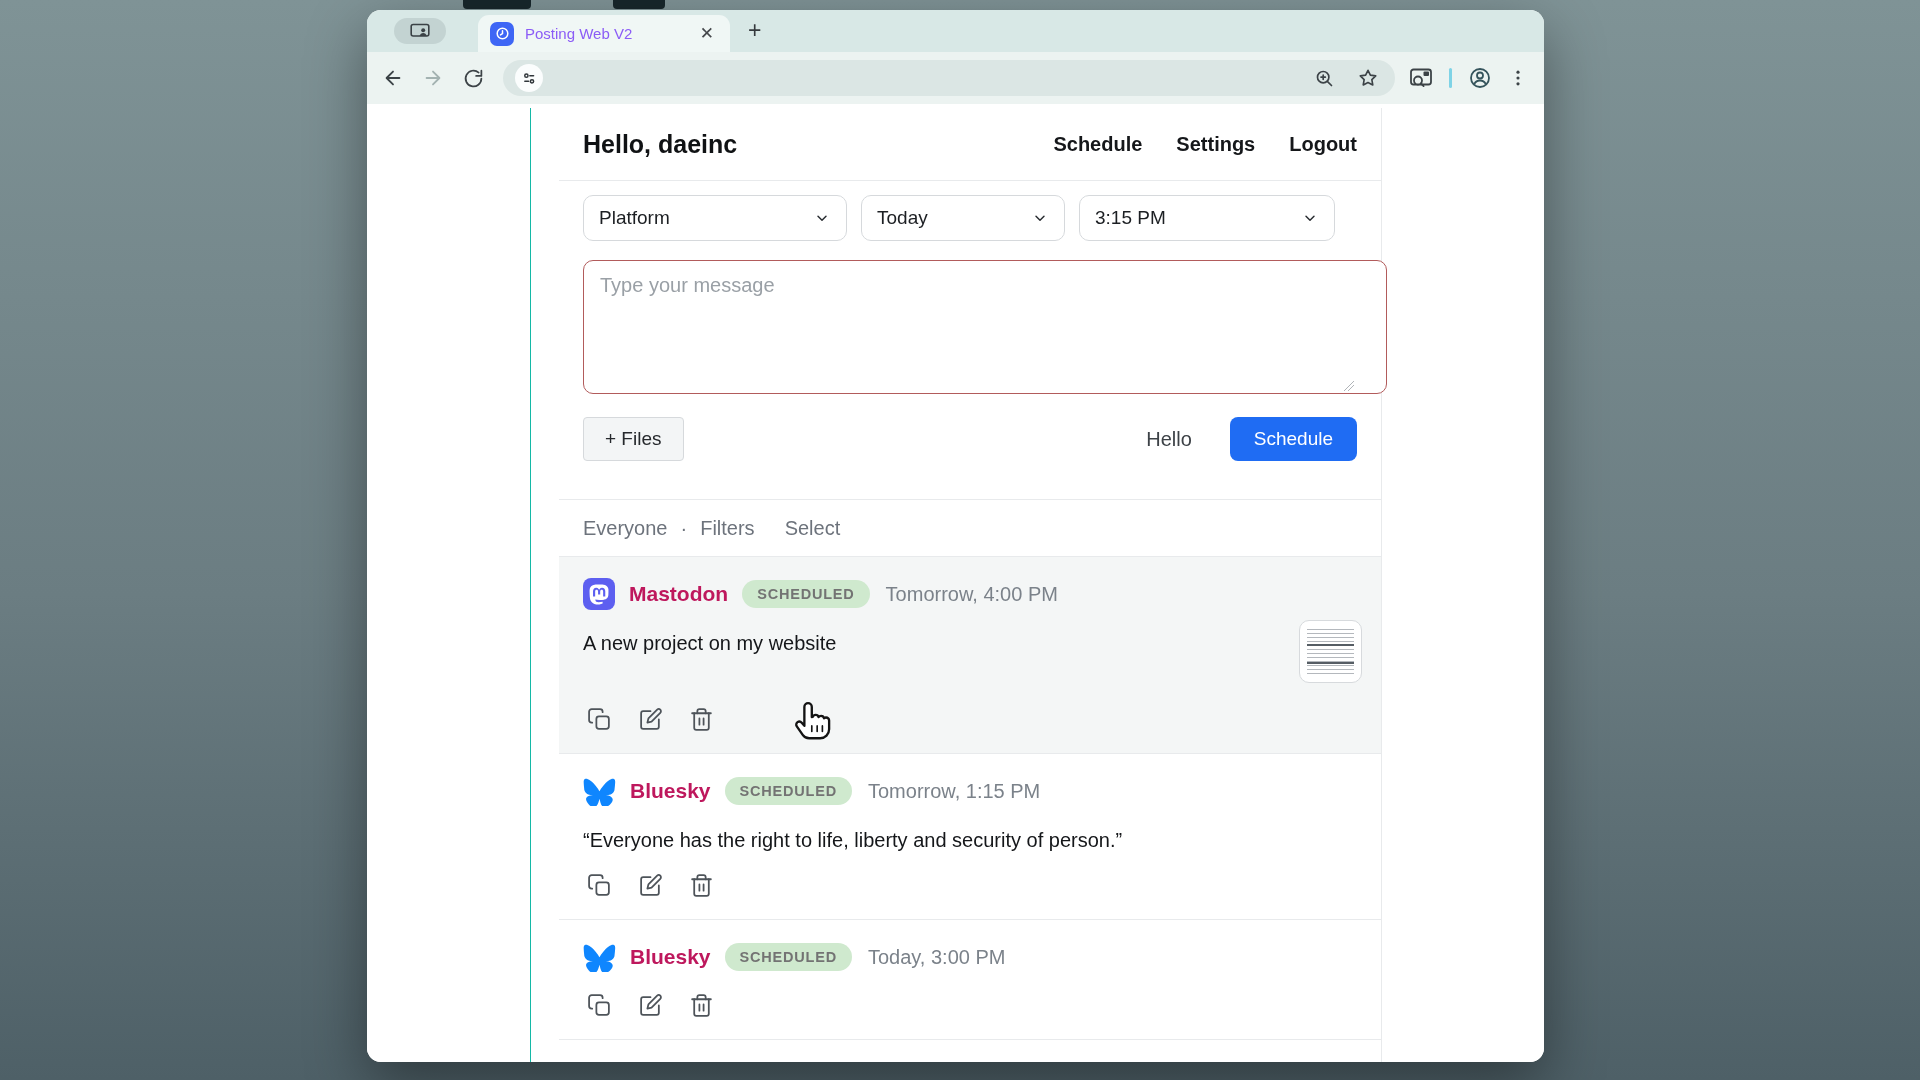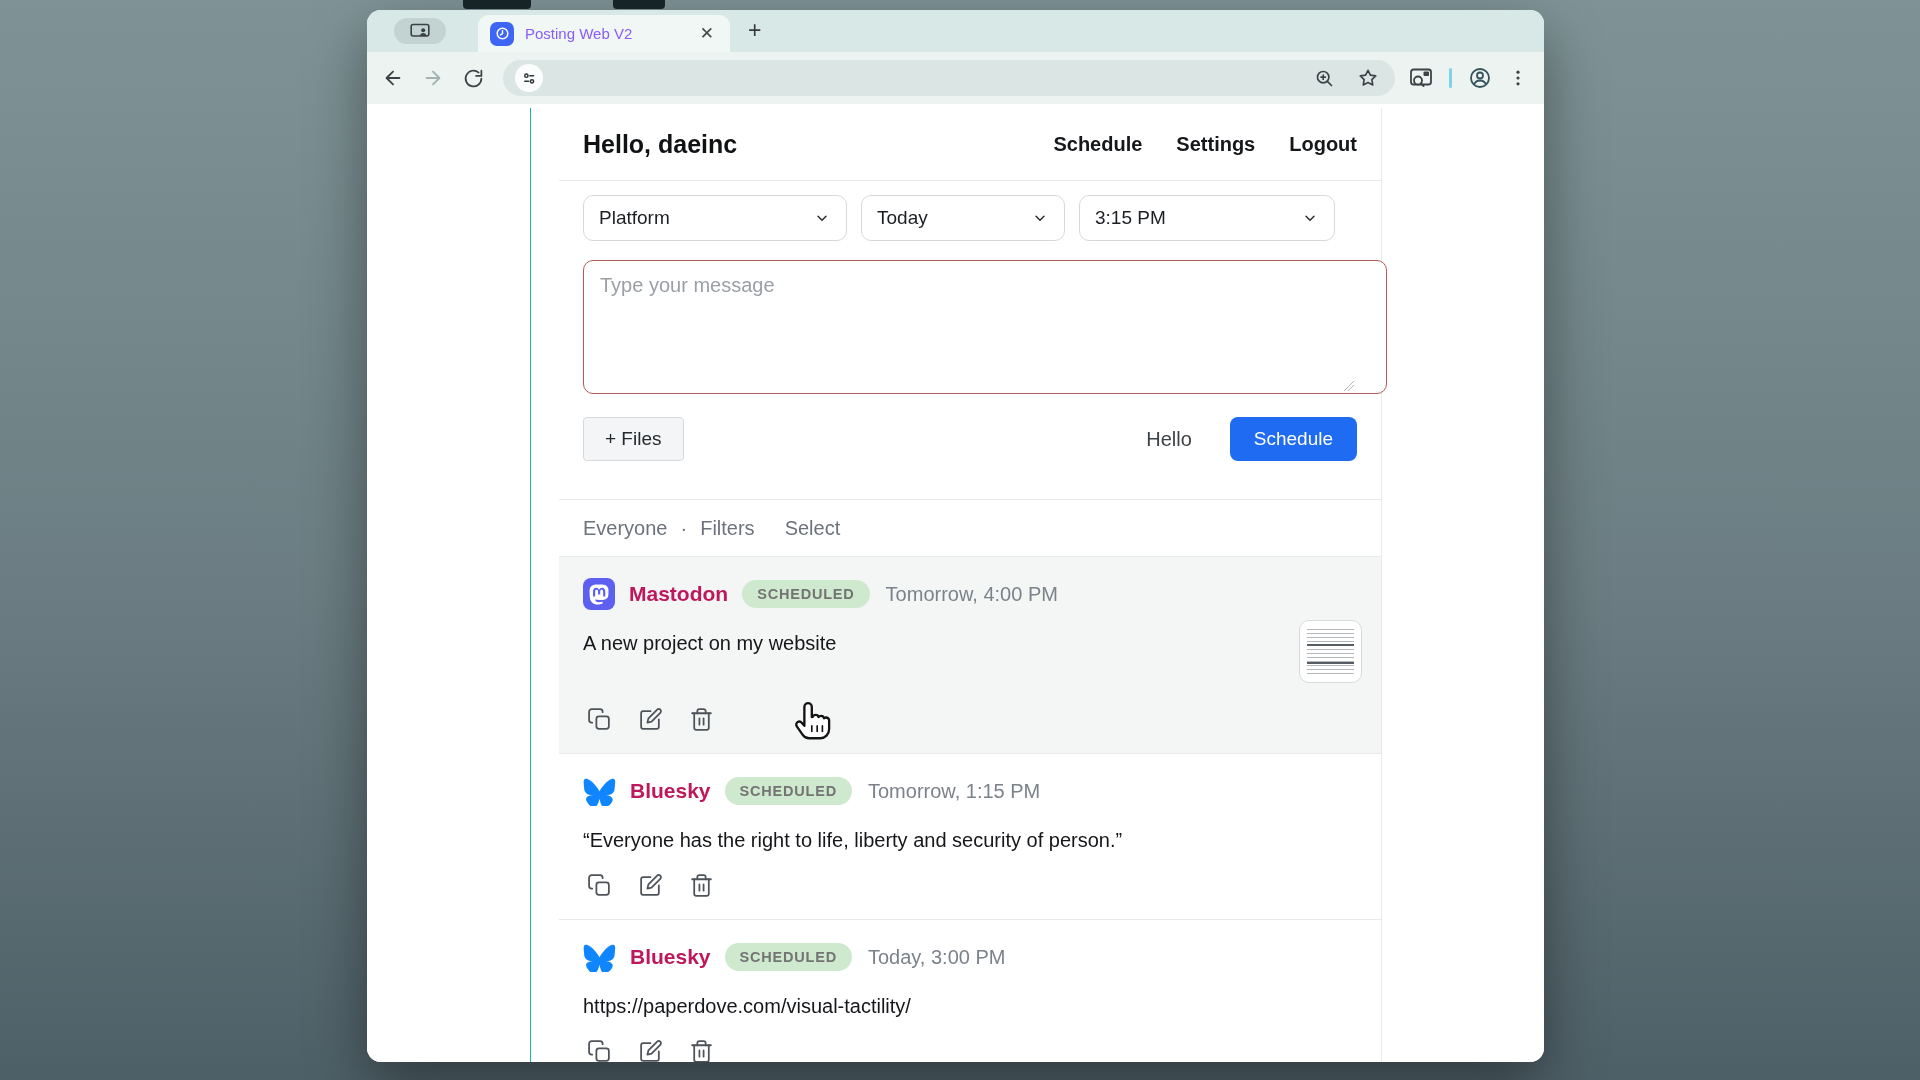--- a/index.html
+++ b/index.html
@@ -348,21 +348,20 @@
         <div class="post-head">
           <span class="picon">
             <svg width="33" height="29" viewBox="0 0 24 22" fill="#0f86fe">
               <path d="M12 10.8c-1.087-2.114-4.046-6.053-6.798-7.995C2.566.944 1.561 1.266.902 1.565.139 1.908 0 3.08 0 3.768c0 .69.378 5.65.624 6.479.815 2.736 3.713 3.66 6.383 3.364-4.075.602-7.686 2.086-2.945 7.366 5.215 5.401 7.145-1.158 7.938-4.482.793 3.324 1.708 9.647 7.84 4.482 4.604-4.482 1.13-6.764-2.945-7.366 2.67.297 5.568-.628 6.383-3.364.246-.828.624-5.79.624-6.478 0-.69-.139-1.861-.902-2.206-.659-.298-1.664-.62-4.3 1.24C16.046 4.748 13.087 8.687 12 10.8z"></path>
             </svg>
           </span>
           <span class="pname">Bluesky</span>
           <span class="badge">SCHEDULED</span>
           <span class="ptime">Today, 3:00 PM</span>
         </div>
-        <div class="pmsg">https://paperdove.com/visual-tactility/</div>
         <div class="icon-row">
           <button class="icon-btn">
             <svg width="25" height="25" viewBox="0 0 24 24" fill="none" stroke="#4e545a" stroke-width="1.7" stroke-linecap="round" stroke-linejoin="round">
               <rect x="9" y="9" width="12" height="12" rx="2.5"></rect>
               <path d="M5 15H4.5A2.5 2.5 0 0 1 2 12.5v-8A2.5 2.5 0 0 1 4.5 2h8A2.5 2.5 0 0 1 15 4.5V5"></path>
             </svg>
           </button>
           <button class="icon-btn">
             <svg width="25" height="25" viewBox="0 0 24 24" fill="none" stroke="#4e545a" stroke-width="1.7" stroke-linecap="round" stroke-linejoin="round">
               <path d="M12 4H5a2 2 0 0 0-2 2v13a2 2 0 0 0 2 2h13a2 2 0 0 0 2-2v-7"></path>

